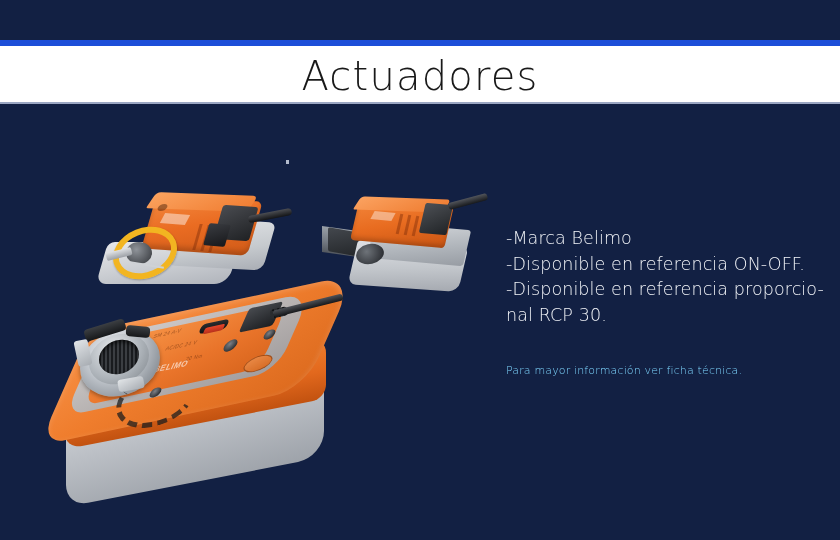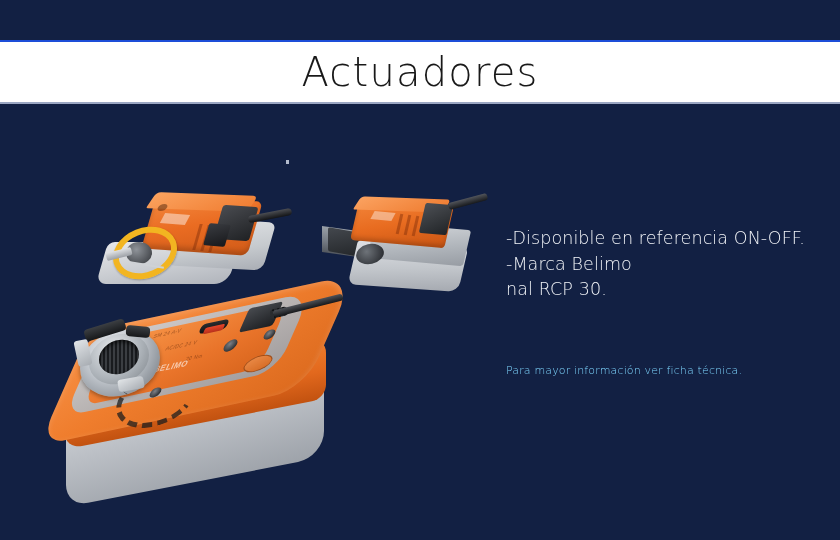--- a/index.html
+++ b/index.html
@@ -20,21 +20,21 @@
 
   
   .title-banner {
     position: absolute;
     left: 0;
     top: 40px;
     width: 840px;
     height: 64px;
     background: #ffffff;
     box-sizing: border-box;
-    border-top: 2px solid #1d4ed8;
+    border-top: 6px solid #1d4ed8;
     border-bottom: 2px solid #9aa6c2;
   }
   .title-text {
     position: absolute;
     left: 0;
     top: 0;
     width: 840px;
     height: 62px;
     line-height: 60px;
     text-align: center;
@@ -431,20 +431,21 @@
     <div class="a3-ear" style="left:18px; top:40px; width:14px; height:26px; transform:rotate(-12deg);"></div>
     <div class="a3-ear" style="left:60px; top:78px; width:26px; height:12px; transform:rotate(-10deg);"></div>
     <div class="a3-scale"></div>
 
     <div class="a3-conn"></div>
     <div class="a3-strain"></div>
     <div class="a3-cable"></div>
   </div>
 
   <div class="body-copy">
+    <div class="body-line">-Marca Belimo</div>
     <div class="body-line">-Disponible en referencia ON-OFF.</div>
-    <div class="body-line">-Marca Belimo</div>
+    <div class="body-line">-Disponible en referencia proporcio-</div>
     <div class="body-line">nal RCP 30.</div>
   </div>
 
   <div class="footnote">Para mayor información ver ficha técnica.</div>
 
 </div>
 
 </body></html>

